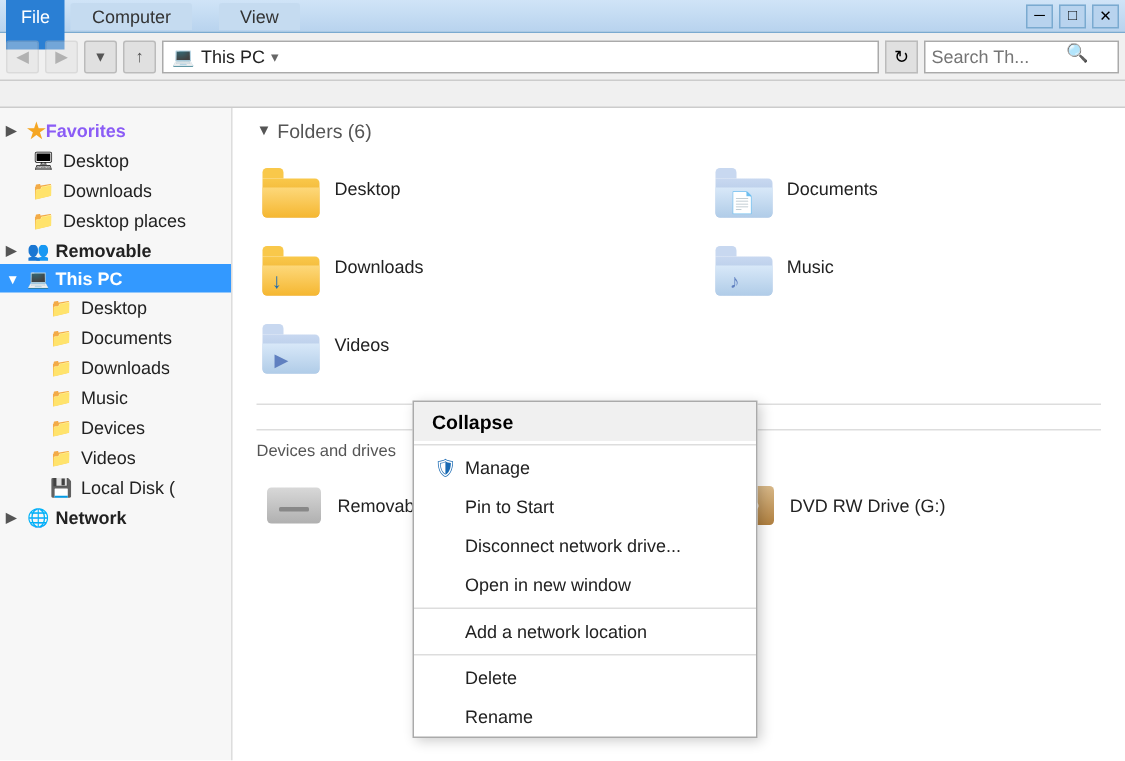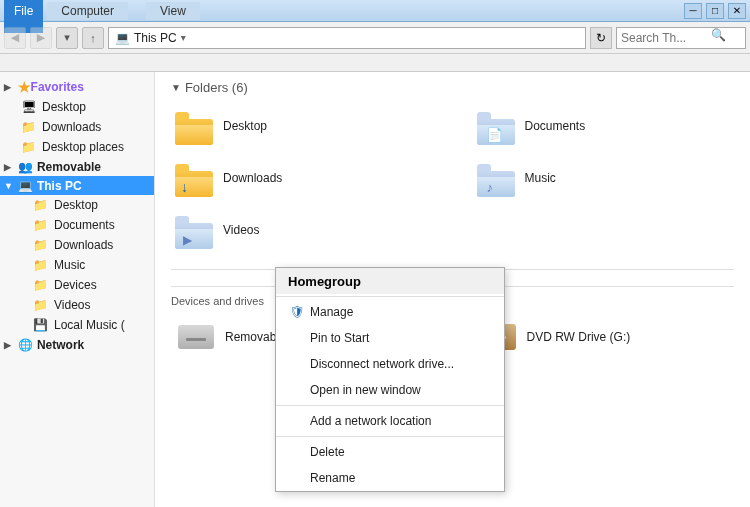--- a/index.html
+++ b/index.html
@@ -159,21 +159,21 @@
     <div class="sidebar-item sidebar-indent2">
       <span class="item-icon">📁</span>
       <span class="item-label">Devices</span>
     </div>
     <div class="sidebar-item sidebar-indent2">
       <span class="item-icon">📁</span>
       <span class="item-label">Videos</span>
     </div>
     <div class="sidebar-item sidebar-indent2">
       <span class="item-icon">💾</span>
-      <span class="item-label">Local Music (</span>
+      <span class="item-label">Local Disk (</span>
     </div>
 
     <div class="sidebar-group-header">
       <span class="expand-icon">▶</span>
       <span style="margin-left:2px;">🌐</span>
       <span style="margin-left:4px; font-size:12px; color:#222;">Network</span>
     </div>
   </div>
 
   <div class="content" style="position:relative;">
@@ -252,21 +252,21 @@
             <div style="width:36px;height:26px;background:linear-gradient(to bottom,#d8b888,#b08040);border-radius:3px;display:flex;align-items:center;justify-content:center;">
               <span style="font-size:8px;color:#fff;font-weight:bold;">DVD</span>
             </div>
           </div>
           <span class="device-label">DVD RW Drive (G:)</span>
         </div>
       </div>
     </div>
 
     <div class="context-menu">
-      <div class="context-menu-item header">Homegroup</div>
+      <div class="context-menu-item header">Collapse</div>
       <div class="context-menu-separator"></div>
       <div class="context-menu-item">
         <span class="menu-icon" style="color:#1a6ab3;">🛡</span>
         <span>Manage</span>
       </div>
       <div class="context-menu-item">
         <span class="menu-icon"></span>
         <span>Pin to Start</span>
       </div>
       <div class="context-menu-item">

